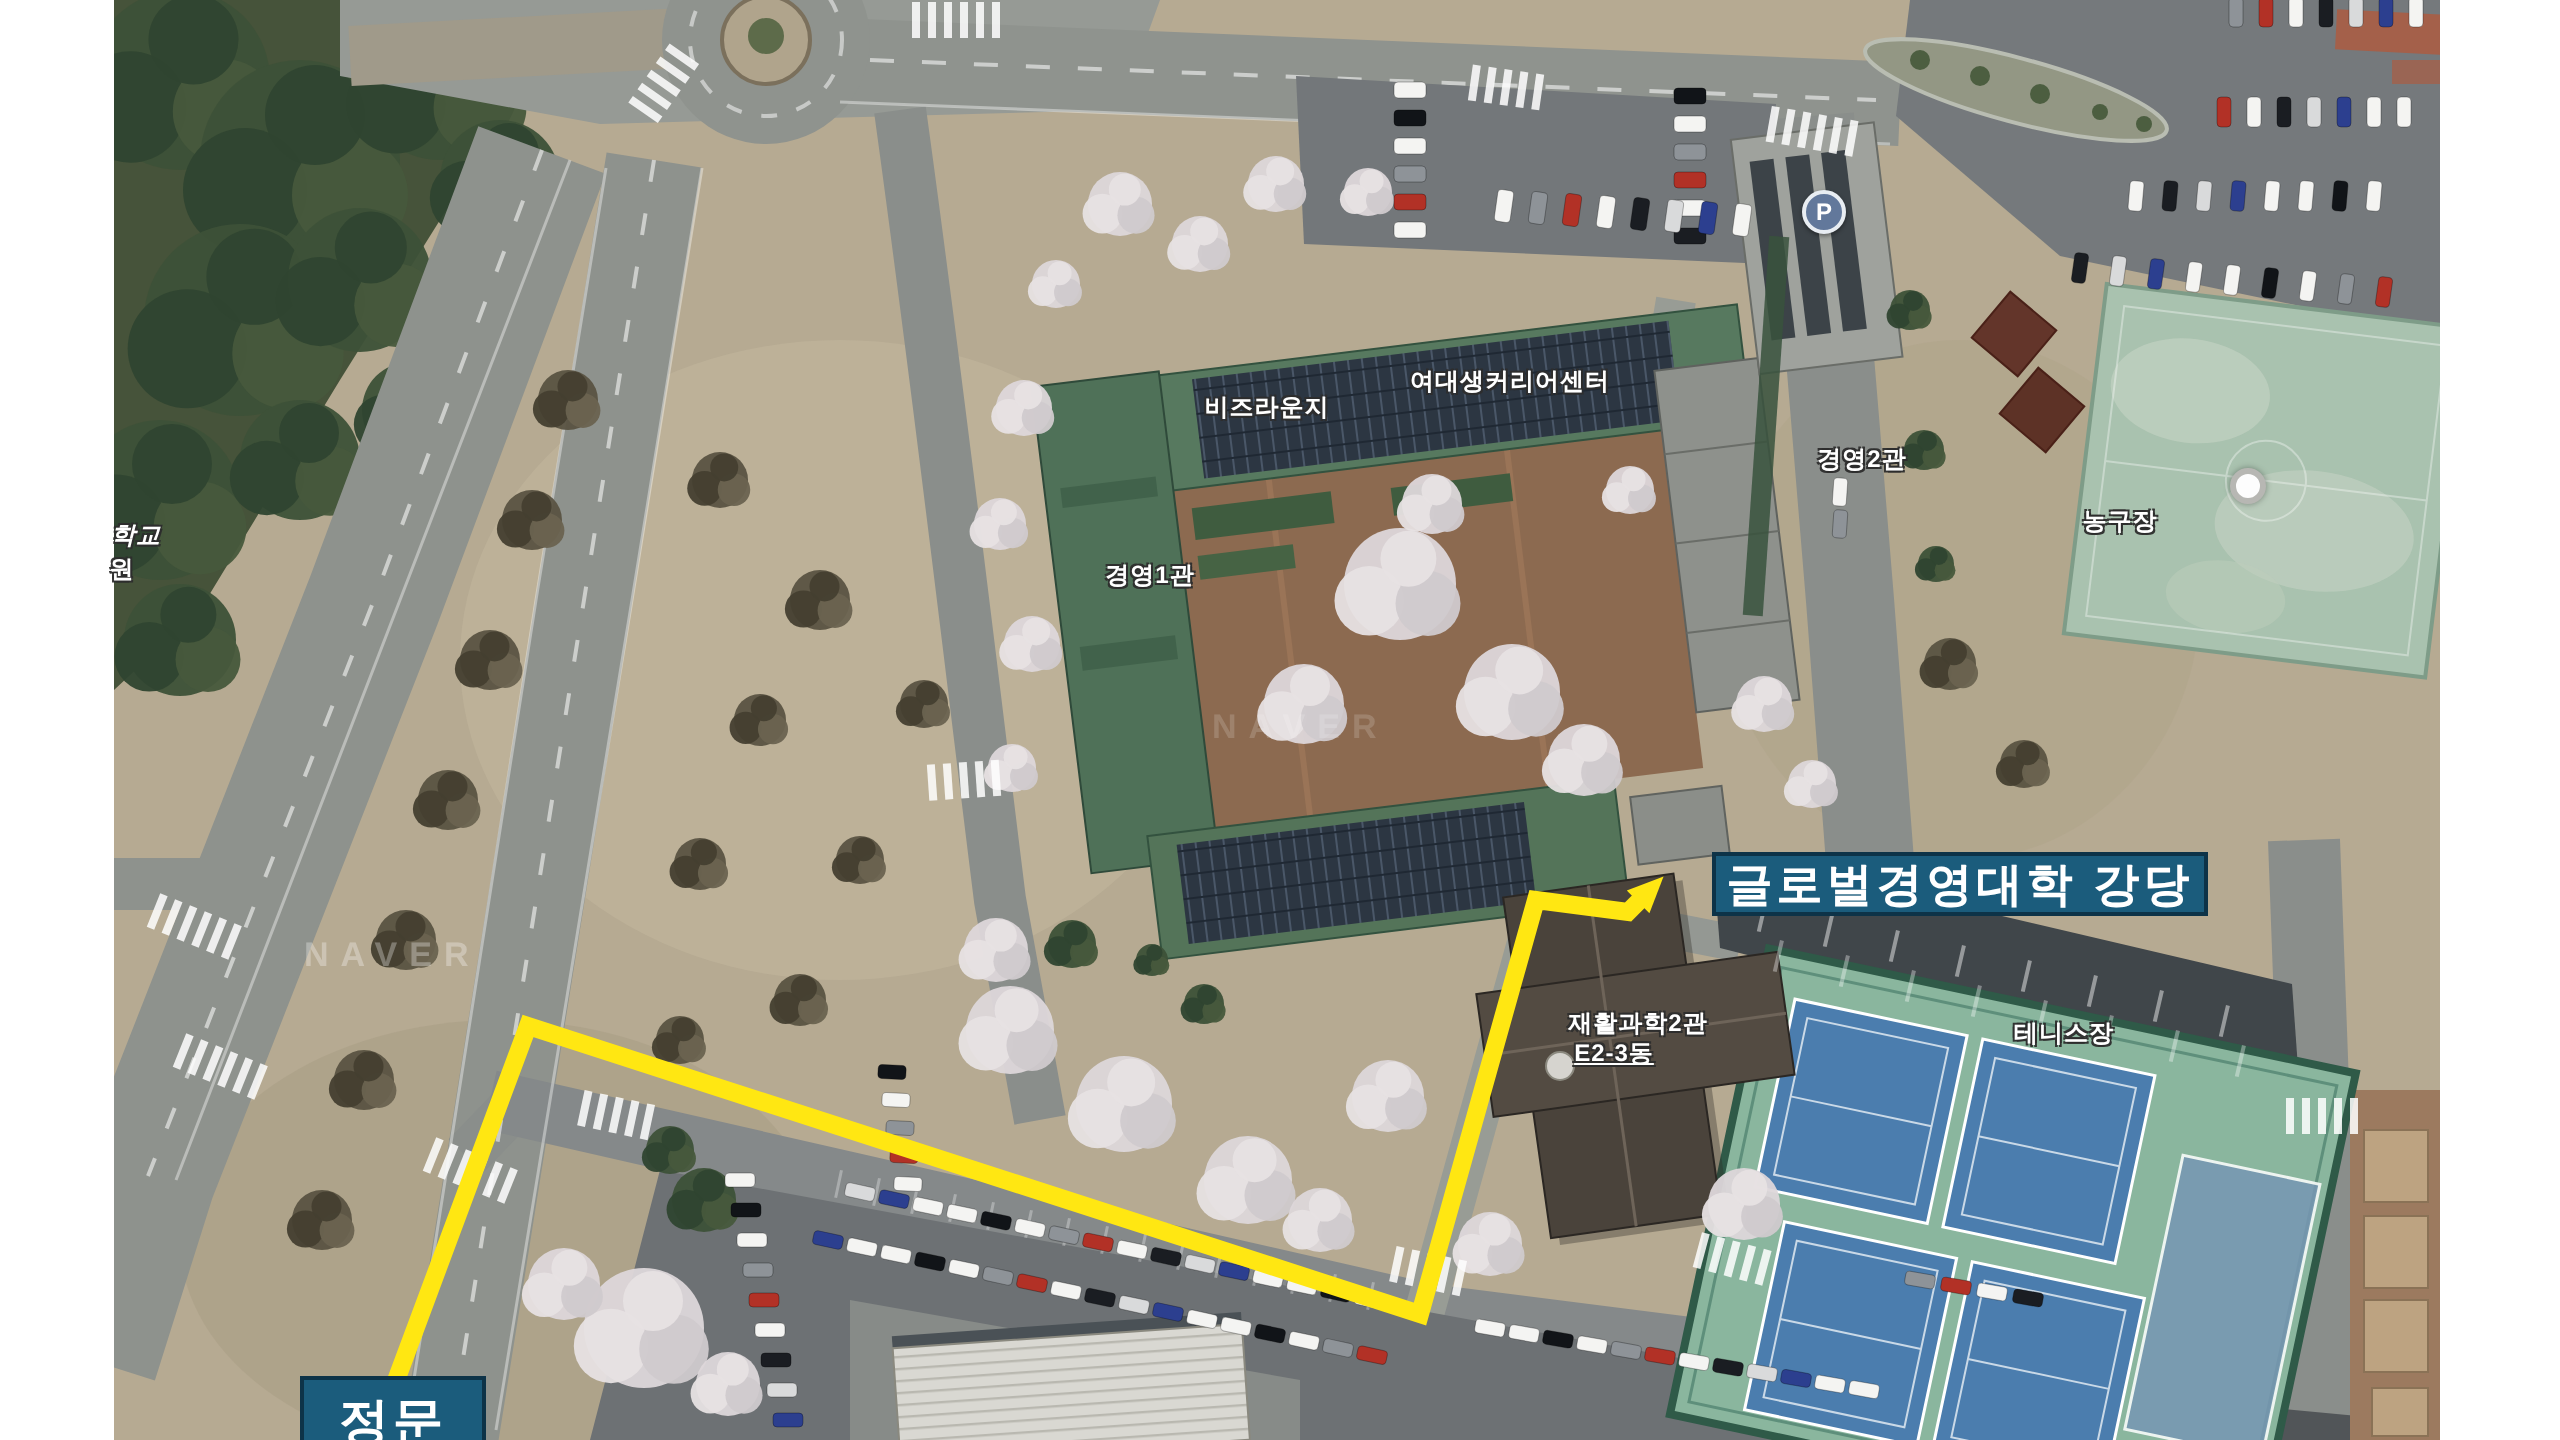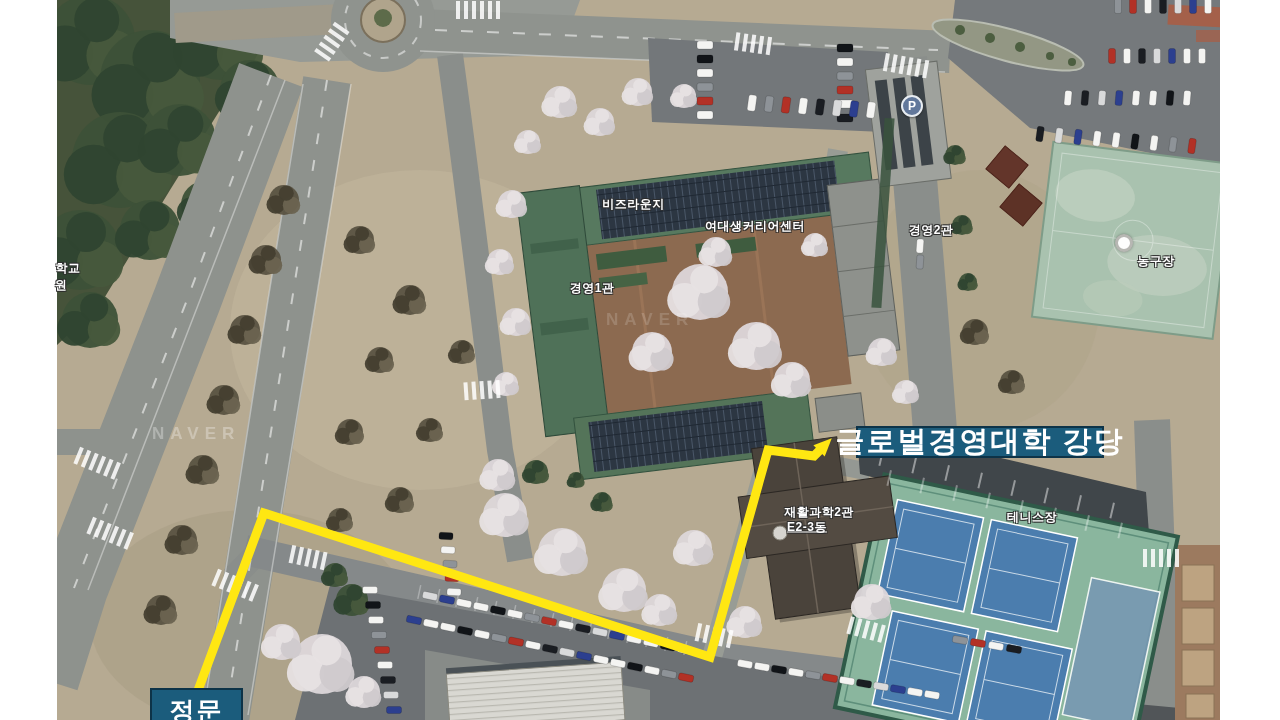--- a/index.html
+++ b/index.html
@@ -9,21 +9,21 @@
   .overlay{position:absolute;left:0;top:0;width:1280px;height:720px;pointer-events:none;}
   .map-label{position:absolute;transform:translate(-50%,-50%);color:#fff;
     font:bold 12px "Liberation Sans",sans-serif;white-space:nowrap;letter-spacing:0.5px;
     text-shadow:-1px -1px 0 rgba(45,45,45,.95),1px -1px 0 rgba(45,45,45,.95),
                 -1px 1px 0 rgba(45,45,45,.95),1px 1px 0 rgba(45,45,45,.95);}
   .boxed-label{position:absolute;background:var(--label-bg,#1b5c7c);
     border:2px solid var(--label-border,#0d3348);color:var(--label-text,#fff);
     display:flex;align-items:center;justify-content:center;font-weight:bold;
     letter-spacing:2px;box-sizing:border-box;white-space:nowrap;}
   .watermark{position:absolute;color:#fff;opacity:.30;font:bold 17px "Liberation Sans",sans-serif;
-    letter-spacing:6px;transform:translate(0,-50%);}
+    letter-spacing:6px;transform:translate(0,-50%);margin-top:44px;}
   .poi-parking{position:absolute;width:18px;height:18px;border-radius:50%;
     background:#62789b;border:2px solid #e8edf2;box-shadow:0 1px 2px rgba(0,0,0,.4);
     color:#fff;font:bold 12px "Liberation Sans",sans-serif;display:flex;
     align-items:center;justify-content:center;transform:translate(-50%,-50%);}
   .poi-dot{position:absolute;width:12px;height:12px;border-radius:50%;background:#fdfdfd;
     border:3px solid #b7b7b3;box-shadow:0 0 3px rgba(0,0,0,.35);transform:translate(-50%,-50%);}
 </style>
 </head>
 <body>
 
@@ -702,29 +702,29 @@
 
       <g>
         <polyline id="route-line" fill="none" stroke-linejoin="miter" stroke-linecap="butt" points="197,693 264,513 710,657 768,450 814,456 824,446" stroke="#ffe712" stroke-width="9"></polyline>
         <polygon id="route-arrow" points="831.778174593052,438.22182540694797 824.7071067811866,456.6066017177982 813.3933982822017,445.29289321881345" fill="#ffe712"></polygon>
       </g>
     </g>
   </svg>
 
   <div class="overlay" id="overlay">
       <div class="map-label" style="left: 619px; top: 204px; padding-left: 29px;">비즈라운지</div>
-      <div class="map-label" style="left: 755px; top: 191px; margin-top: 35px;">여대생커리어센터</div>
-      <div class="map-label" style="left: 575px; top: 288px; margin-left: 17px;">경영1관</div>
+      <div class="map-label" style="left: 755px; top: 191px;">여대생커리어센터</div>
+      <div class="map-label" style="left: 575px; top: 288px;">경영1관</div>
       <div class="map-label" style="left: 895px; top: 230px; margin-left: 36px;">경영2관</div>
-      <div class="map-label" style="left: 1156px; top: 261px;">농구장</div>
+      <div class="map-label" style="left: 1060px; top: 261px;">농구장</div>
       <div class="map-label" style="left: 1032px; top: 517px;">테니스장</div>
       <div class="map-label" style="left: 807px; top: 512px; margin-left: 12px;">재활과학2관</div>
       <div class="map-label" style="left: 807px; top: 527px; text-decoration: underline;">E2-3동</div>
-      <div class="map-label" style="left: 68px; top: 268px;">학교</div>
+      <div class="map-label" style="left: 68px; top: 268px; font-style: italic;">학교</div>
       <div class="map-label" style="left: 61px; top: 285px;">원</div>
-      <div class="boxed-label" style="left: 856px; top: 426px; width: 248px; height: 32px; font-size: 29px;">글로벌경영대학 강당</div>
+      <div class="boxed-label" style="left: 856px; top: 426px; width: 248px; height: 32px; font-size: 23px;">글로벌경영대학 강당</div>
       <div class="boxed-label" style="left: 150px; top: 688px; width: 93px; height: 44px; font-size: 25px;">정문</div>
       <div class="watermark" style="left: 152px; top: 434px;">NAVER</div>
       <div class="watermark" style="left: 606px; top: 320px; opacity: 0.16;">NAVER</div>
       <div class="poi-parking" style="left: 912px; top: 106px;">P</div>
       <div class="poi-dot" style="left: 1124px; top: 243px;"></div>
     </div>
 </div>
 
 </body></html>

